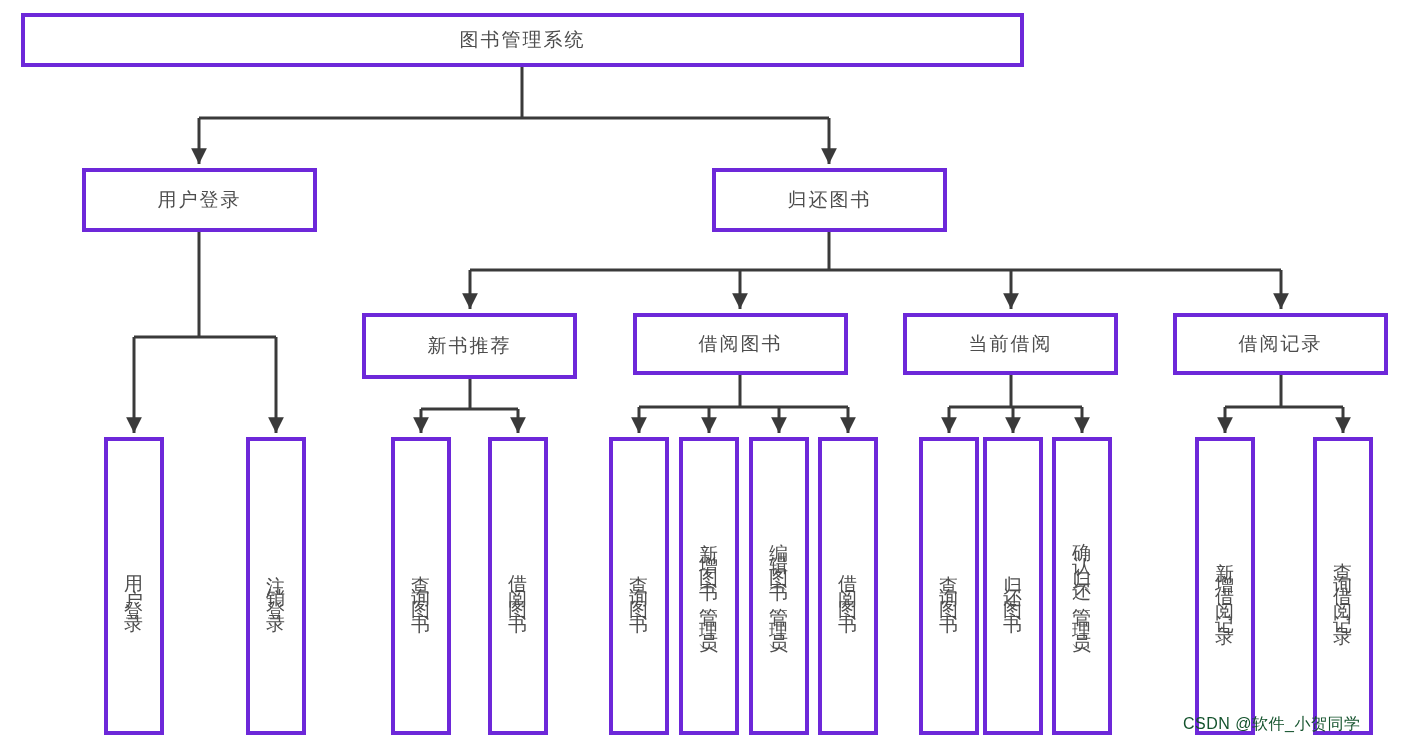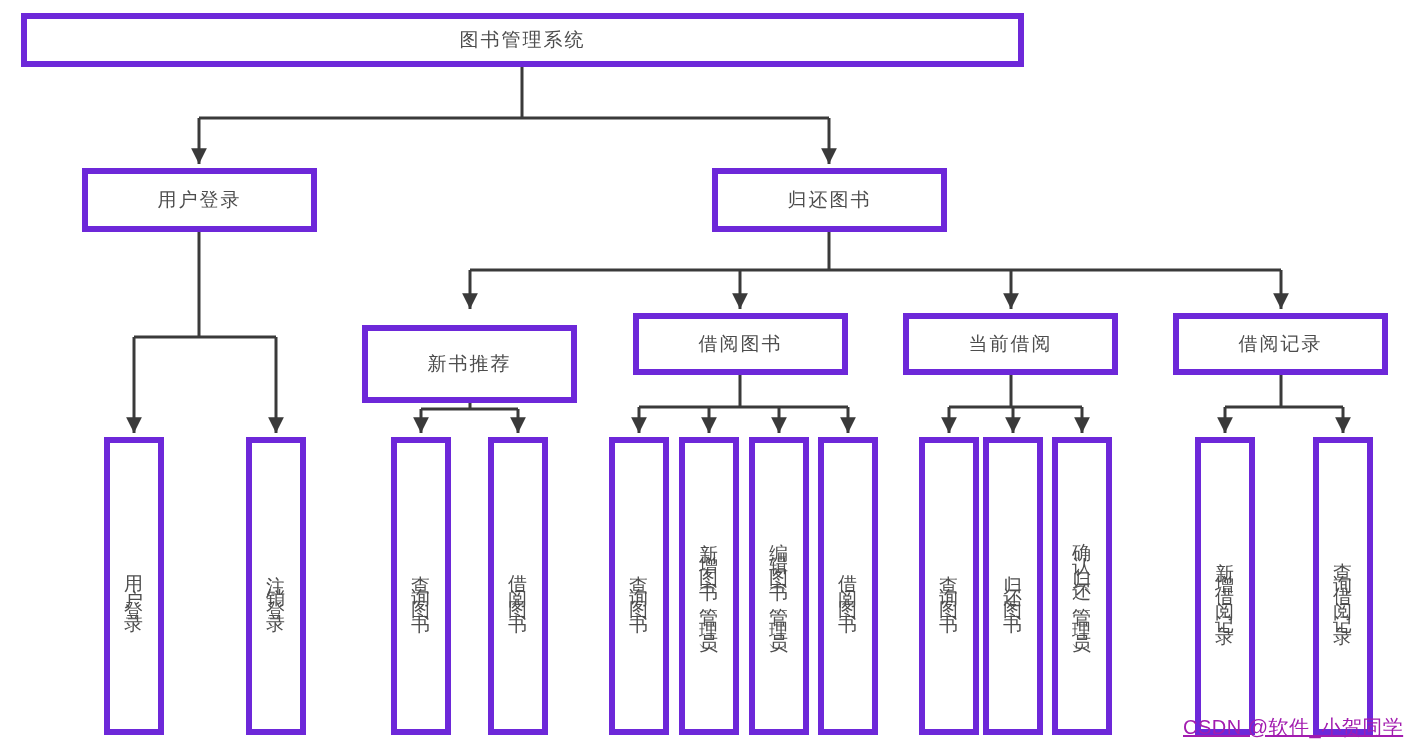--- a/index.html
+++ b/index.html
@@ -19,21 +19,21 @@
   }
   .connectors {
     position: absolute;
     left: 0;
     top: 0;
     z-index: 1;
   }
   .node {
     position: absolute;
     box-sizing: border-box;
-    border: 6px solid #6d28d9;
+    border: 4px solid #6d28d9;
     background: #ffffff;
     color: #4d4d4d;
     display: flex;
     align-items: center;
     justify-content: center;
     z-index: 2;
   }
   .hbox {
     font-size: 19px;
     letter-spacing: 2px;
@@ -47,25 +47,24 @@
     line-height: 1;
     width: 60px;
     height: 298px;
     top: 437px;
   }
   .watermark {
     position: absolute;
     left: 1183px;
     top: 714px;
     z-index: 3;
-    font-size: 20px;
-    color: #a21caf;
+    font-size: 16px;
+    color: #14532d;
     letter-spacing: 0.5px;
     white-space: nowrap;
-    text-decoration: underline;
   }
 </style>
 </head>
 <body>
 
 <div class="canvas">
 
   <svg class="connectors" width="1405" height="747" viewBox="0 0 1405 747">
     <defs>
       <marker id="arh" markerUnits="userSpaceOnUse" markerWidth="18" markerHeight="18" viewBox="0 0 16 16" refX="14" refY="7" orient="auto">
@@ -110,21 +109,21 @@
       <path d="M1225,407 V433" marker-end="url(#arh)"></path>
       <path d="M1343,407 V433" marker-end="url(#arh)"></path>
     </g>
   </svg>
 
   <div class="node hbox" style="left:21px;top:13px;width:1003px;height:54px">图书管理系统</div>
 
   <div class="node hbox" style="left:82px;top:168px;width:235px;height:64px">用户登录</div>
   <div class="node hbox" style="left:712px;top:168px;width:235px;height:64px">归还图书</div>
 
-  <div class="node hbox" style="left:362px;top:325px;width:215px;height:78px">新书推荐</div>
+  <div class="node hbox" style="left:362px;top:313px;width:215px;height:66px">新书推荐</div>
   <div class="node hbox" style="left:633px;top:313px;width:215px;height:62px">借阅图书</div>
   <div class="node hbox" style="left:1173px;top:313px;width:215px;height:62px">借阅记录</div>
   <div class="node hbox" style="left:903px;top:313px;width:215px;height:62px">当前借阅</div>
 
   <div class="node vbox" style="left:104px">用户登录</div>
   <div class="node vbox" style="left:246px">注销登录</div>
 
   <div class="node vbox" style="left:391px">查询图书</div>
   <div class="node vbox" style="left:488px">借阅图书</div>
 

